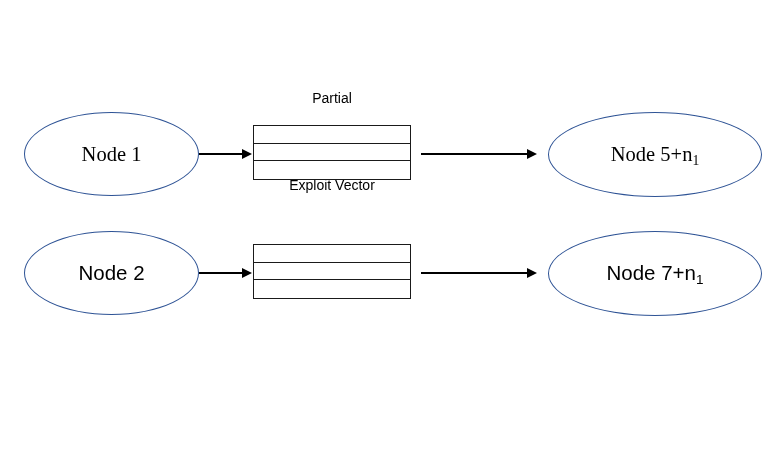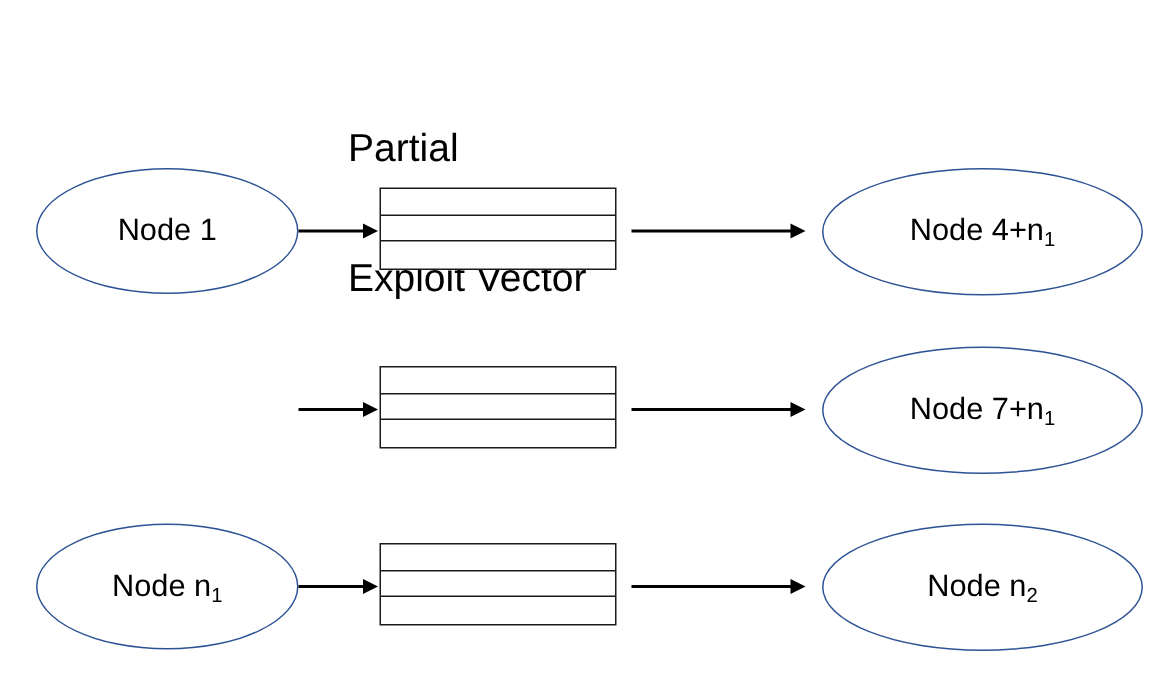--- a/index.html
+++ b/index.html
@@ -22,35 +22,36 @@
     width: 779px;
     height: 451px;
   }
 
   
   .caption {
     position: absolute;
     left: 232px;
     top: 26px;
     width: 200px;
-    font-size: 26px;
+    text-align: center;
+    font-size: 14px;
     line-height: 29px;
     color: #000000;
     white-space: pre;
   }
   .caption-line { display: block; }
 
   
   .row {
     position: absolute;
     left: 0;
     width: 779px;
     height: 120px;
   }
-  .row-1 { top: 94px; }
+  .row-1 { top: 94px; font-family: Liberation Serif, serif; }
   .row-2 { top: 213px; }
   .row-3 { top: 331px; }
 
   
   .ellipse {
     position: absolute;
     box-sizing: border-box;
     border: 1.7px solid #2E5395;
     border-radius: 50%;
     background: #ffffff;
@@ -158,26 +159,29 @@
       <div class="vector-row"></div>
       <div class="vector-row"></div>
     </div>
 
     <div class="arrow arrow-2">
       <div class="arrow-line"></div>
       <div class="arrow-head"></div>
     </div>
 
     <div class="ellipse ellipse-right">
-      <span class="node-label"><span>Node 4+n</span><sub>1</sub></span>
+      <span class="node-label"><span>Node 5+n</span><sub>1</sub></span>
     </div>
   </div>
 
   <div class="row row-2">
 
+    <div class="ellipse ellipse-left">
+      <span class="node-label"><span>Node 2</span><sub></sub></span>
+    </div>
 
     <div class="arrow arrow-1">
       <div class="arrow-line"></div>
       <div class="arrow-head"></div>
     </div>
 
     <div class="vector-box">
       <div class="vector-row"></div>
       <div class="vector-row"></div>
       <div class="vector-row"></div>
@@ -186,40 +190,14 @@
     <div class="arrow arrow-2">
       <div class="arrow-line"></div>
       <div class="arrow-head"></div>
     </div>
 
     <div class="ellipse ellipse-right">
       <span class="node-label"><span>Node 7+n</span><sub>1</sub></span>
     </div>
   </div>
 
-  <div class="row row-3">
-
-    <div class="ellipse ellipse-left">
-      <span class="node-label"><span>Node n</span><sub>1</sub></span>
-    </div>
-
-    <div class="arrow arrow-1">
-      <div class="arrow-line"></div>
-      <div class="arrow-head"></div>
-    </div>
-
-    <div class="vector-box">
-      <div class="vector-row"></div>
-      <div class="vector-row"></div>
-      <div class="vector-row"></div>
-    </div>
-
-    <div class="arrow arrow-2">
-      <div class="arrow-line"></div>
-      <div class="arrow-head"></div>
-    </div>
-
-    <div class="ellipse ellipse-right">
-      <span class="node-label"><span>Node n</span><sub>2</sub></span>
-    </div>
-  </div>
 
 </div>
 
 </body></html>

